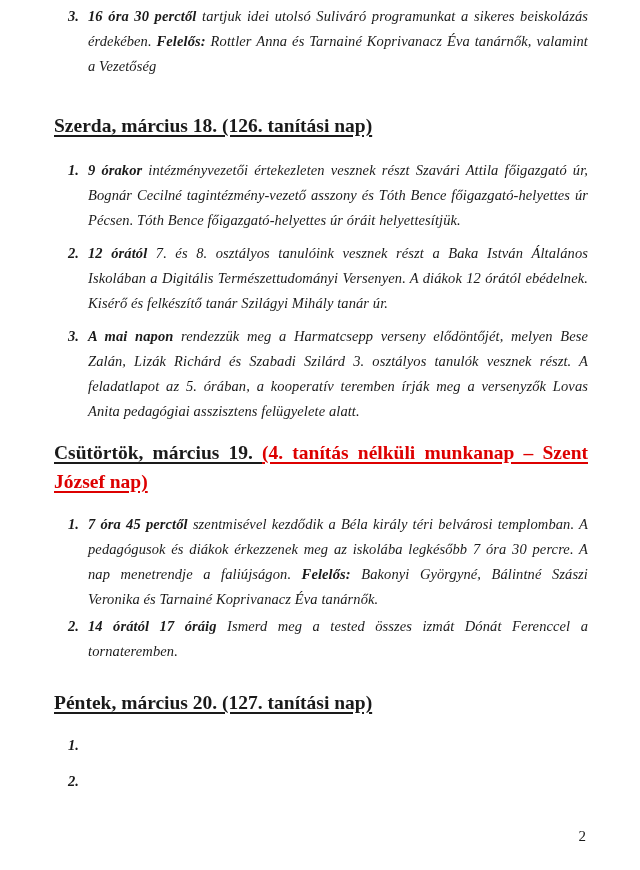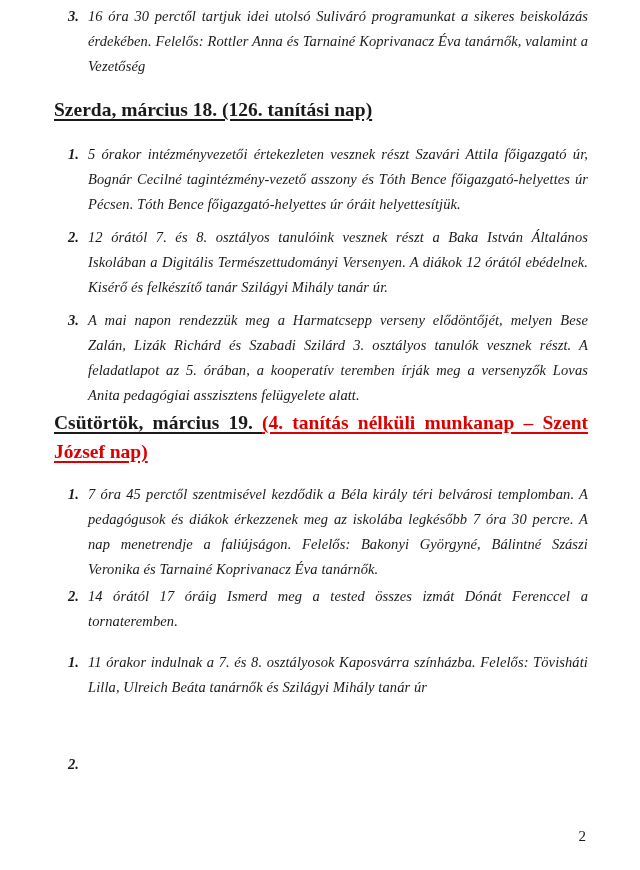--- a/index.html
+++ b/index.html
@@ -23,40 +23,40 @@
     font-style: italic;
     font-size: 14.5px;
     line-height: 25px;
     letter-spacing: 0.1px;
   }
   .num {
     position: absolute;
     left: 14px; top: 0;
     font-weight: bold;
   }
-  .seg.b { font-weight: normal; }
+  .seg.b { font-weight: bold; }
   
   .heading {
     margin: 0;
     font-weight: bold;
     font-style: normal;
     font-size: 19.5px;
     line-height: 29px;
     text-align: justify;
   }
   .hpart {
     text-decoration: underline;
     text-decoration-thickness: 2px;
     text-underline-offset: 3px;
   }
   .hpart.red { color: var(--accent-red, #dd0000); }
   
   .intro { margin-top: 4px; }
-  .s0 .heading { margin-top: 16px; }
-  .s1 .heading { }
+  .s0 .heading { margin-top: 32px; }
+  .s1 .heading { margin-top: 14px; }
   .s2 .heading { margin-top: 24px; }
   .s0 .item1 { margin-top: 18px; }
   .s0 .item2, .s0 .item3 { margin-top: 8px; }
   .s1 .item1 { margin-top: 16px; }
   .s1 .item2 { margin-top: 2px; }
   .s2 .item1 { margin-top: 16px; }
   .s2 .item2 { margin-top: 52px; }
   .page-num {
     position: absolute;
     right: 54px; top: 828px;
@@ -67,28 +67,29 @@
 </style>
 </head>
 <body>
 
 <article class="doc">
     <div class="intro">
       <div class="item item1"><span class="num">3.</span><span class="itext"><span class="seg b">16 óra 30 perctől </span><span class="seg">tartjuk idei utolsó Suliváró programunkat a sikeres beiskolázás érdekében. </span><span class="seg b">Felelős: </span><span class="seg">Rottler Anna és Tarnainé Koprivanacz Éva tanárnők, valamint a Vezetőség</span></span></div>
     </div>
     <section class="s s0">
       <h2 class="heading"><span class="hpart">Szerda, március 18. (126. tanítási nap)</span></h2>
-      <div class="item item1"><span class="num">1.</span><span class="itext"><span class="seg b">5 órakor </span><span class="seg">intézményvezetői értekezleten vesznek részt Szavári Attila főigazgató úr, Bognár Cecilné tagintézmény-vezető asszony és Tóth Bence főigazgató-helyettes úr Pécsen. Tóth Bence főigazgató-helyettes úr óráit helyettesítjük.</span></span></div>
+      <div class="item item1"><span class="num">1.</span><span class="itext"><span class="seg b">9 órakor </span><span class="seg">intézményvezetői értekezleten vesznek részt Szavári Attila főigazgató úr, Bognár Cecilné tagintézmény-vezető asszony és Tóth Bence főigazgató-helyettes úr Pécsen. Tóth Bence főigazgató-helyettes úr óráit helyettesítjük.</span></span></div>
       <div class="item item2"><span class="num">2.</span><span class="itext"><span class="seg b">12 órától </span><span class="seg">7. és 8. osztályos tanulóink vesznek részt a Baka István Általános Iskolában a Digitális Természettudományi Versenyen. A diákok 12 órától ebédelnek. Kisérő és felkészítő tanár Szilágyi Mihály tanár úr.</span></span></div>
       <div class="item item3"><span class="num">3.</span><span class="itext"><span class="seg b">A mai napon </span><span class="seg">rendezzük meg a Harmatcsepp verseny elődöntőjét, melyen Bese Zalán, Lizák Richárd és Szabadi Szilárd 3. osztályos tanulók vesznek részt. A feladatlapot az 5. órában, a kooperatív teremben írják meg a versenyzők Lovas Anita pedagógiai asszisztens felügyelete alatt.</span></span></div>
     </section>
     <section class="s s1">
       <h2 class="heading"><span class="hpart">Csütörtök, március 19. </span><span class="hpart red">(4. tanítás nélküli munkanap – Szent József nap)</span></h2>
       <div class="item item1"><span class="num">1.</span><span class="itext"><span class="seg b">7 óra 45 perctől </span><span class="seg">szentmisével kezdődik a Béla király téri belvárosi templomban. A pedagógusok és diákok érkezzenek meg az iskolába legkésőbb 7 óra 30 percre. A nap menetrendje a faliújságon. </span><span class="seg b">Felelős: </span><span class="seg">Bakonyi Györgyné, Bálintné Szászi Veronika és Tarnainé Koprivanacz Éva tanárnők.</span></span></div>
       <div class="item item2"><span class="num">2.</span><span class="itext"><span class="seg b">14 órától 17 óráig </span><span class="seg">Ismerd meg a tested összes izmát Dónát Ferenccel a tornateremben.</span></span></div>
     </section>
     <section class="s s2">
-      <div class="item item1"><span class="num">1.</span><span class="itext"><span class="seg b">11 órakor </span><span class="seg">indulnak a 7. és 8. osztályosok Kaposvárra színházba. </span><span class="seg b">Felelős: </span><span class="seg">Tövisháti Lilla, Ulreich Beáta tanárnők és Szilágyi Mihály tanár úr</span></span></div>
+      <h2 class="heading"><span class="hpart">Péntek, március 20. (127. tanítási nap)</span></h2>
+      <div class="item item1"><span class="num">1.</span></div>
       <div class="item item2"><span class="num">2.</span></div>
     </section>
   </article>
 
 <div class="page-num">2</div>
 
 </body></html>

